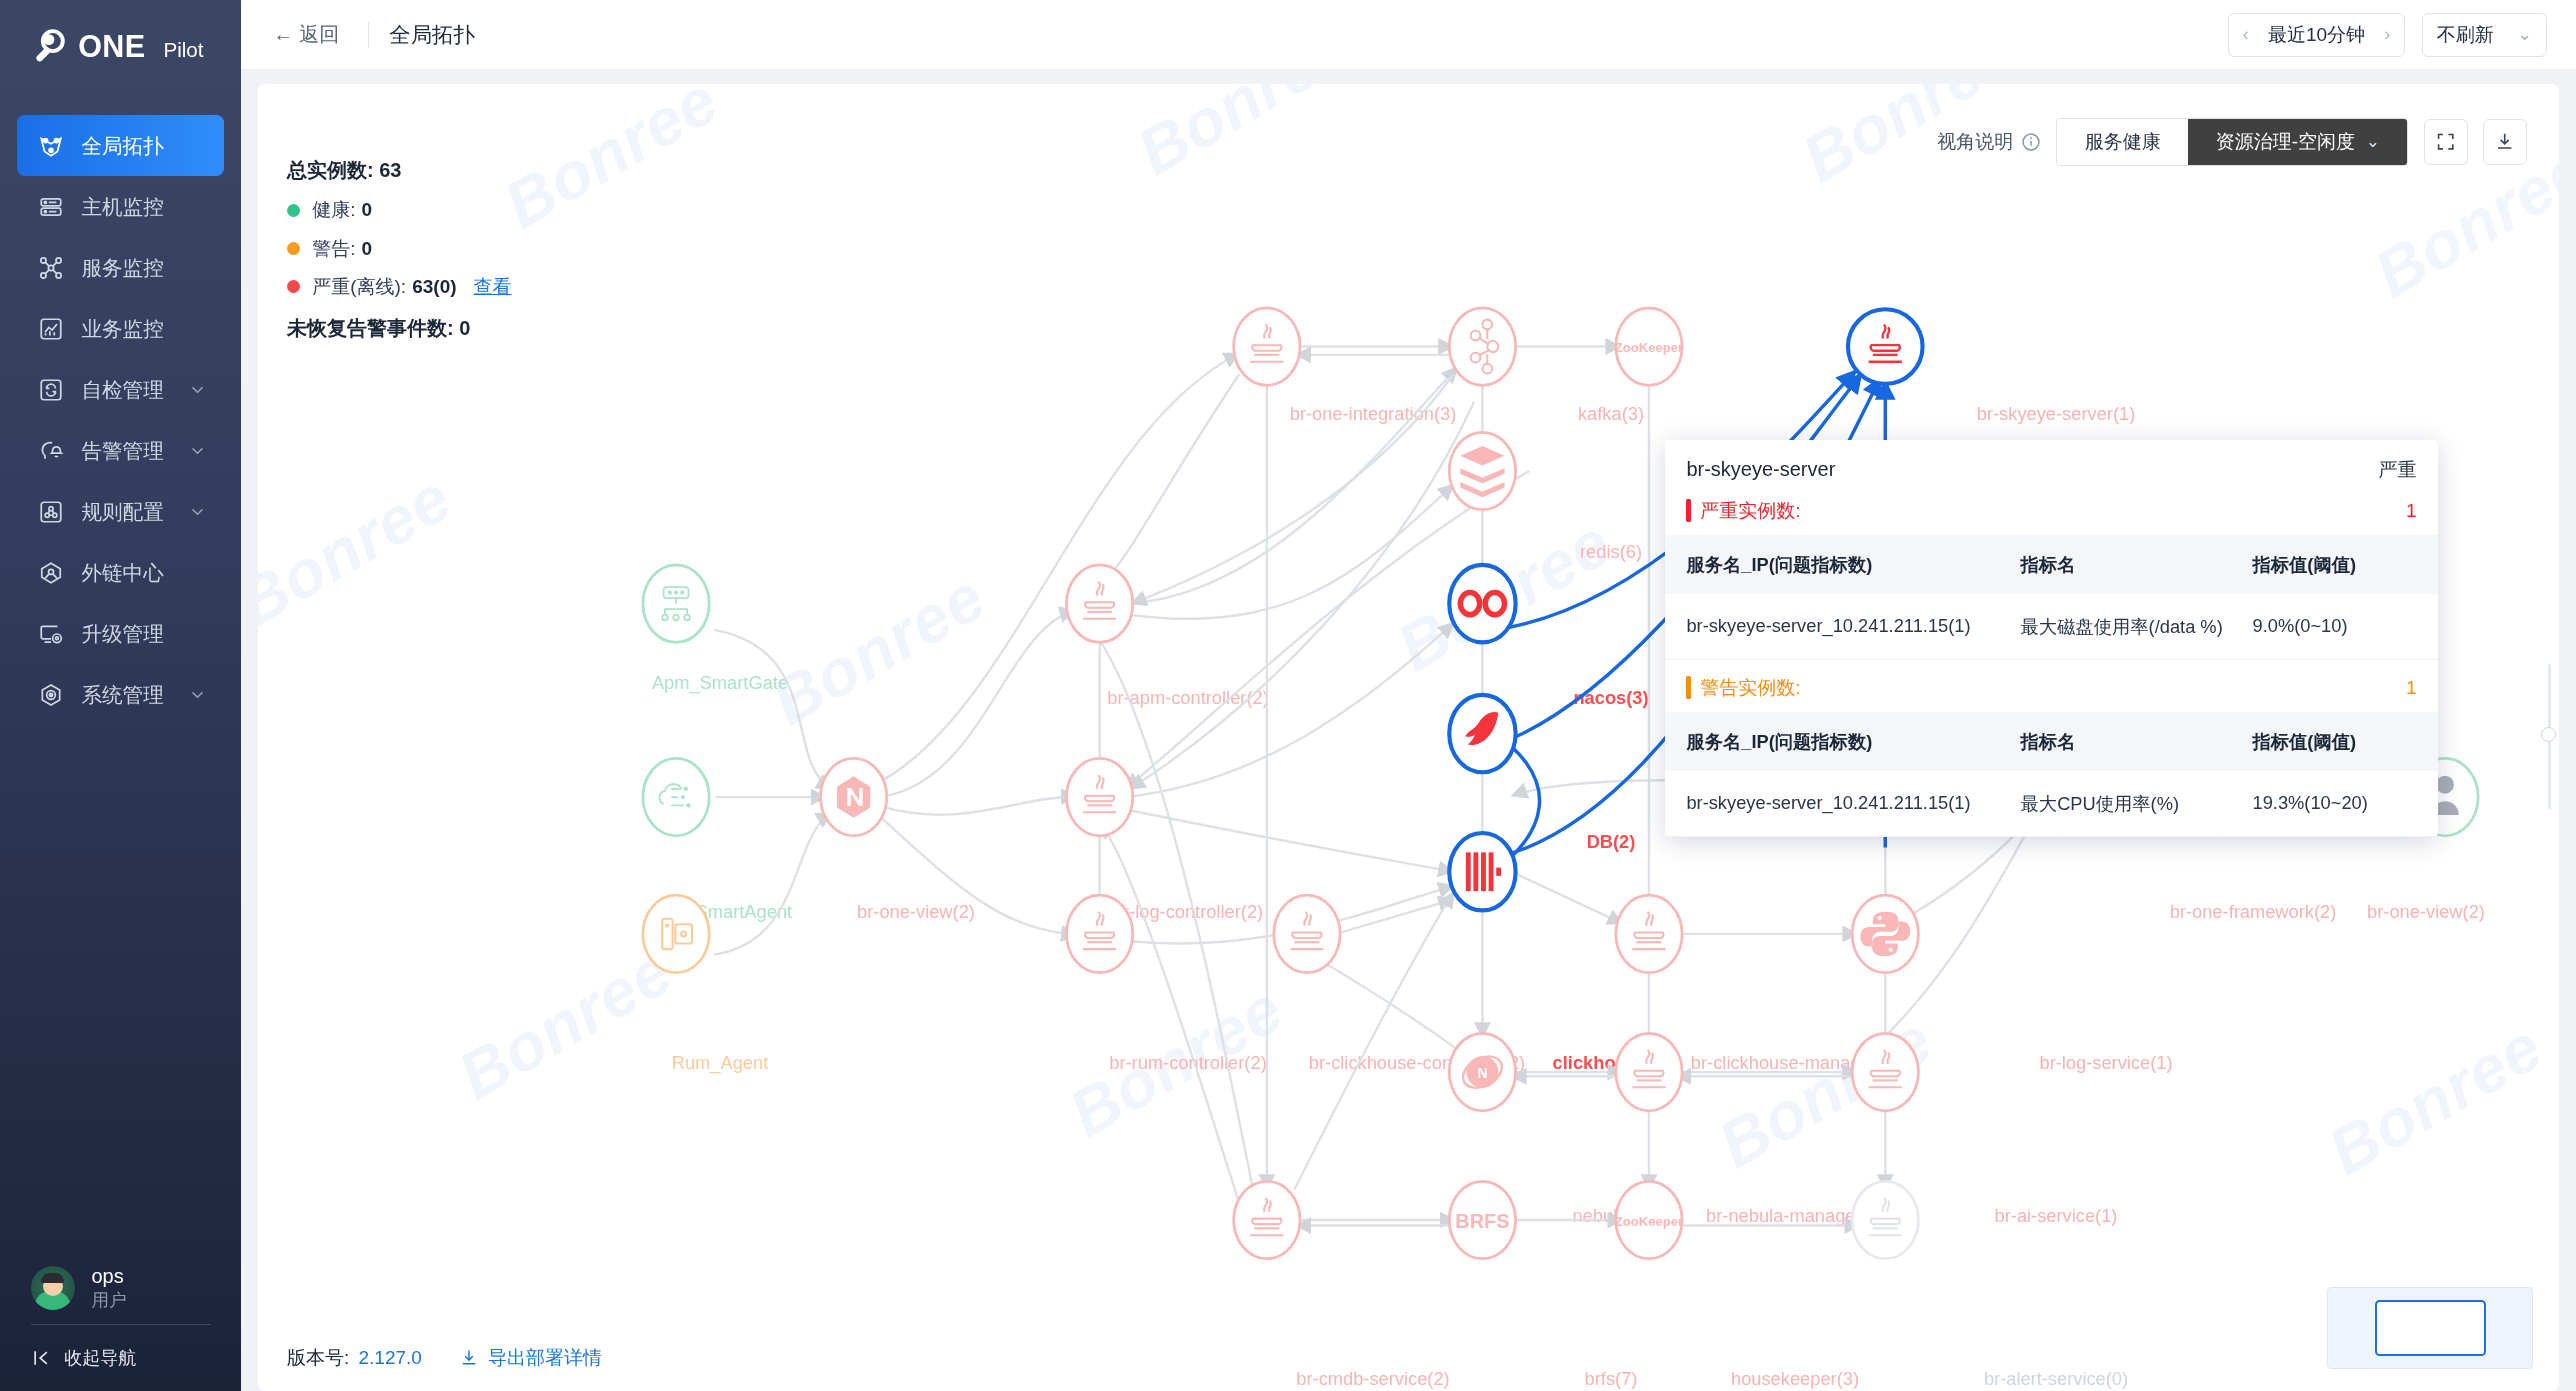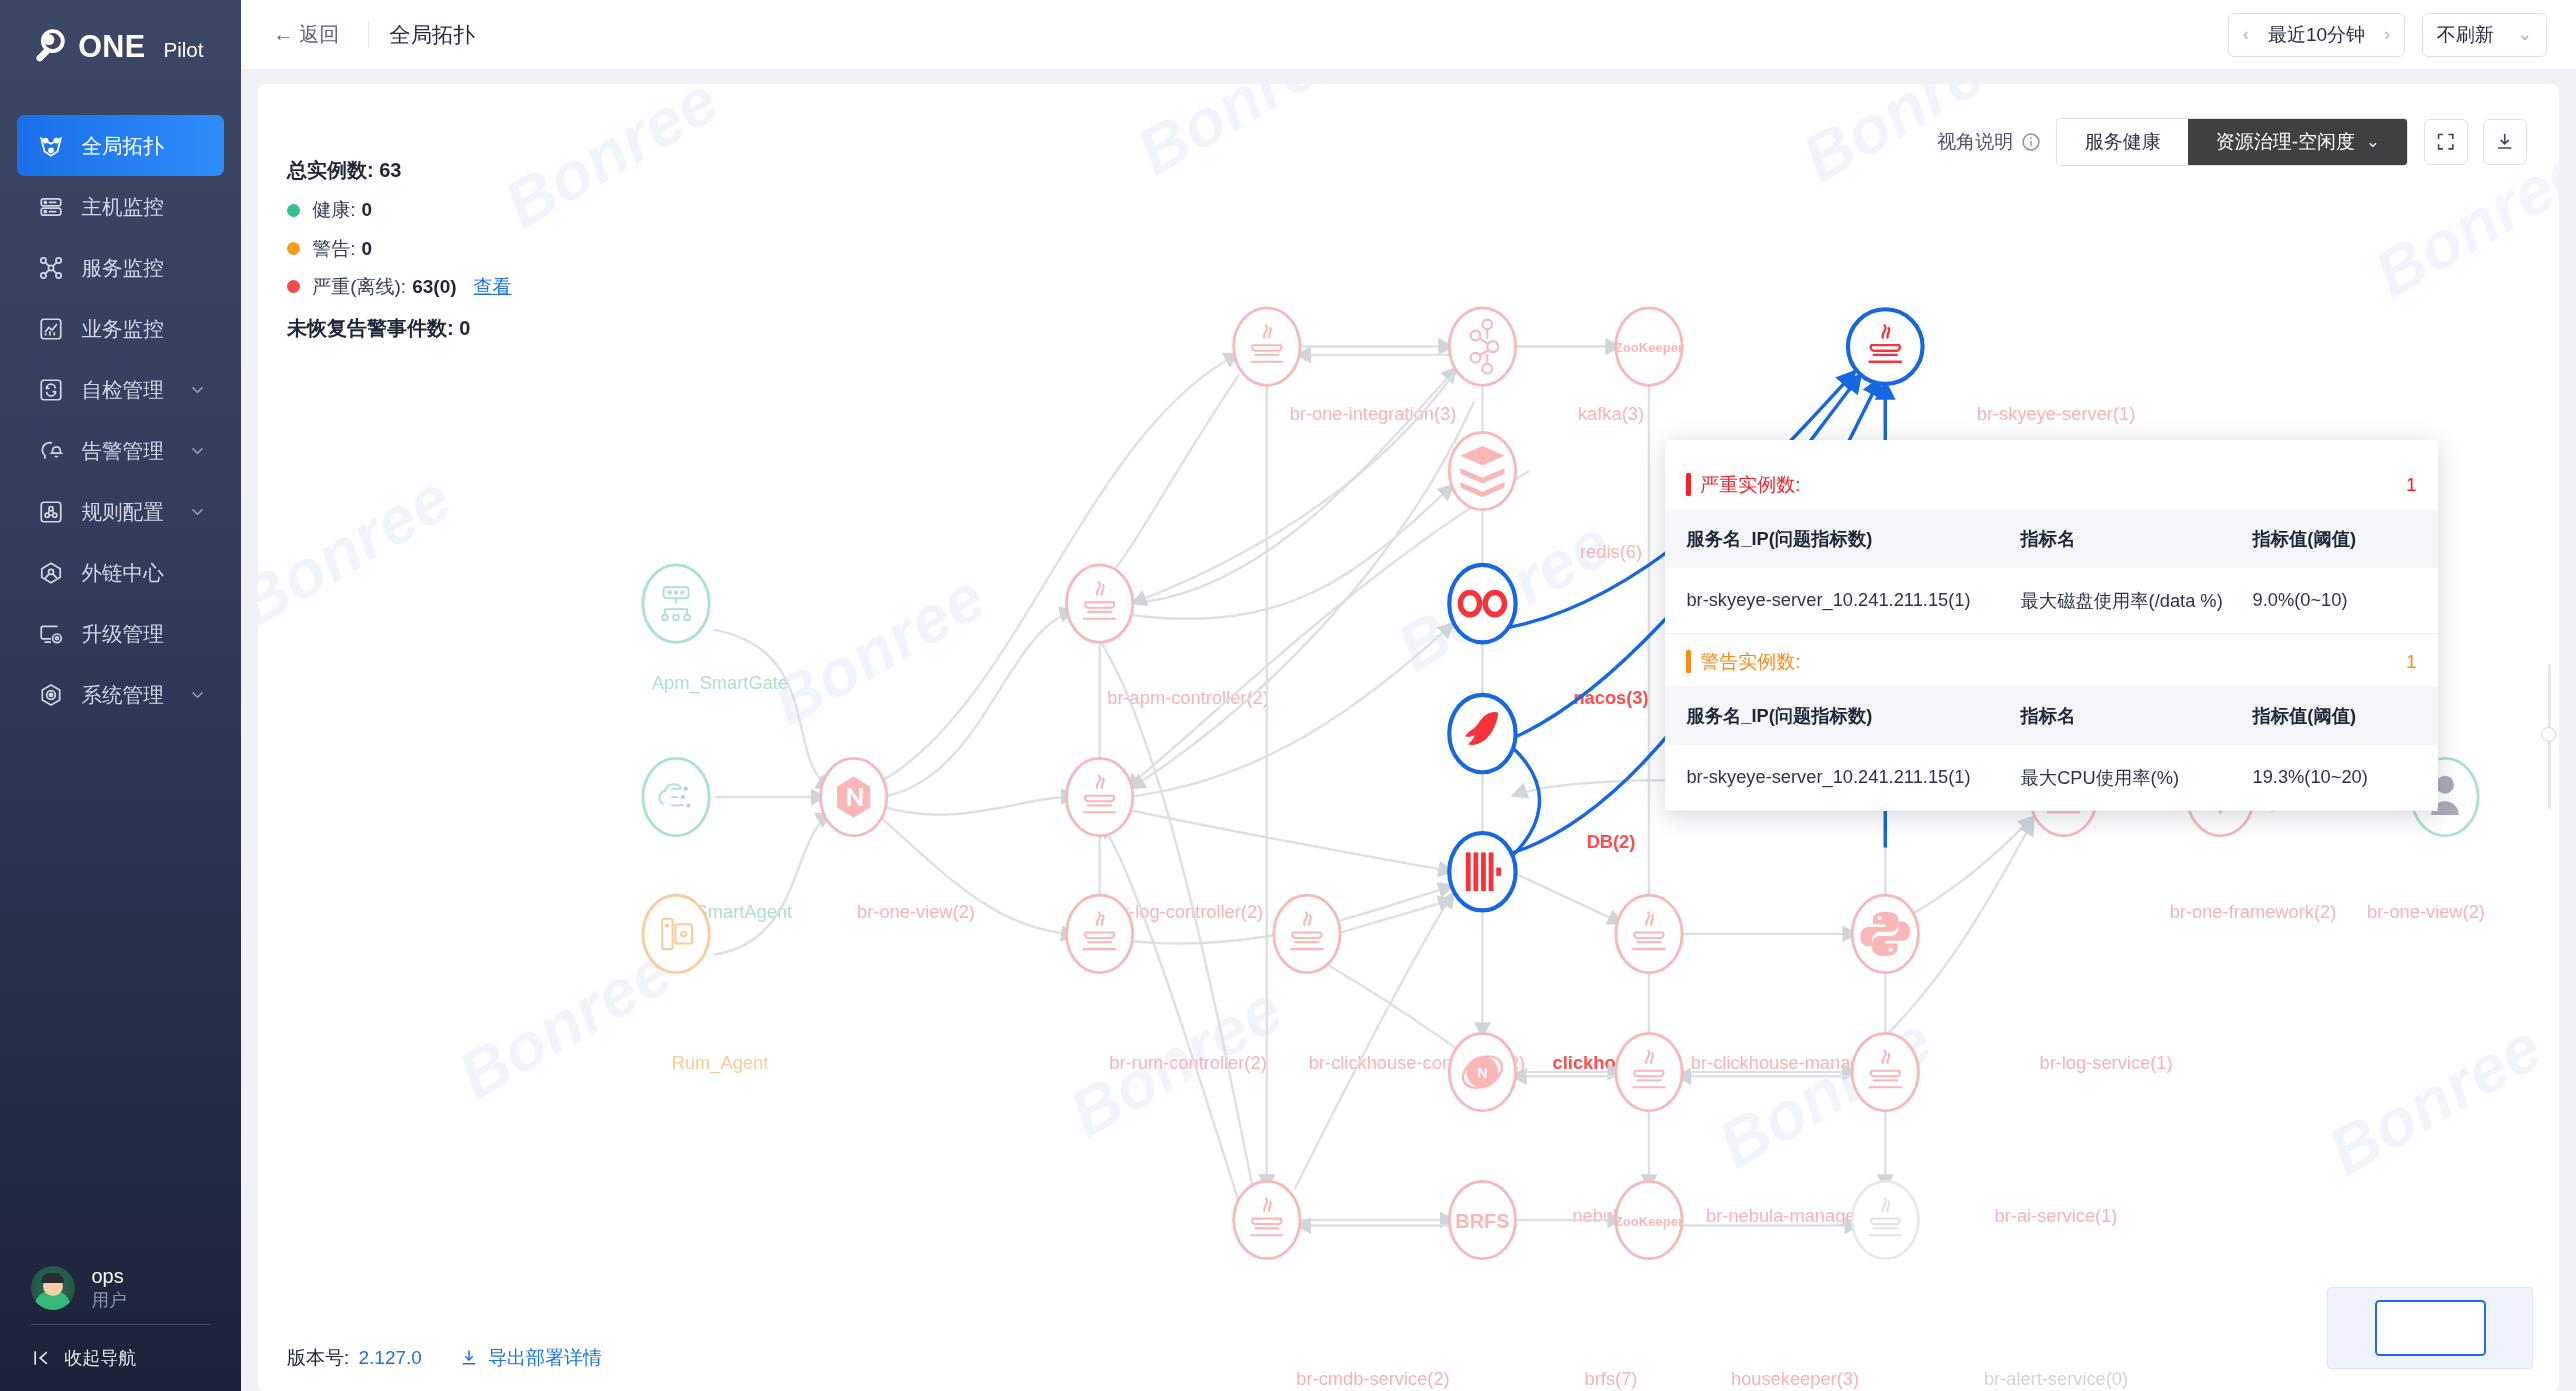--- a/index.html
+++ b/index.html
@@ -771,20 +771,24 @@
           <div class="icon-btn">
             <svg width="21.4" height="21.4" viewBox="0 0 24 24" fill="none" stroke="#3c4657" stroke-width="1.8">
               <path d="M12 3 V14"></path>
                 <path d="M7.5 10 L12 14.5 L16.5 10"></path>
                 <path d="M4.5 19 H19.5"></path>
             </svg>
           </div>
         </div>
 
         <div class="tip">
+          <div class="tip-head">
+            <span class="tip-title">br-skyeye-server</span>
+            <span class="tip-sev">严重</span>
+          </div>
 
           <div class="sec-head crit">
             <span class="sec-bar"></span>
             <span class="sec-label">严重实例数:</span>
             <span class="sec-count">1</span>
           </div>
           <table class="tip-table">
             <thead>
                 <tr>
               <th class="col-a">服务名_IP(问题指标数)</th>

